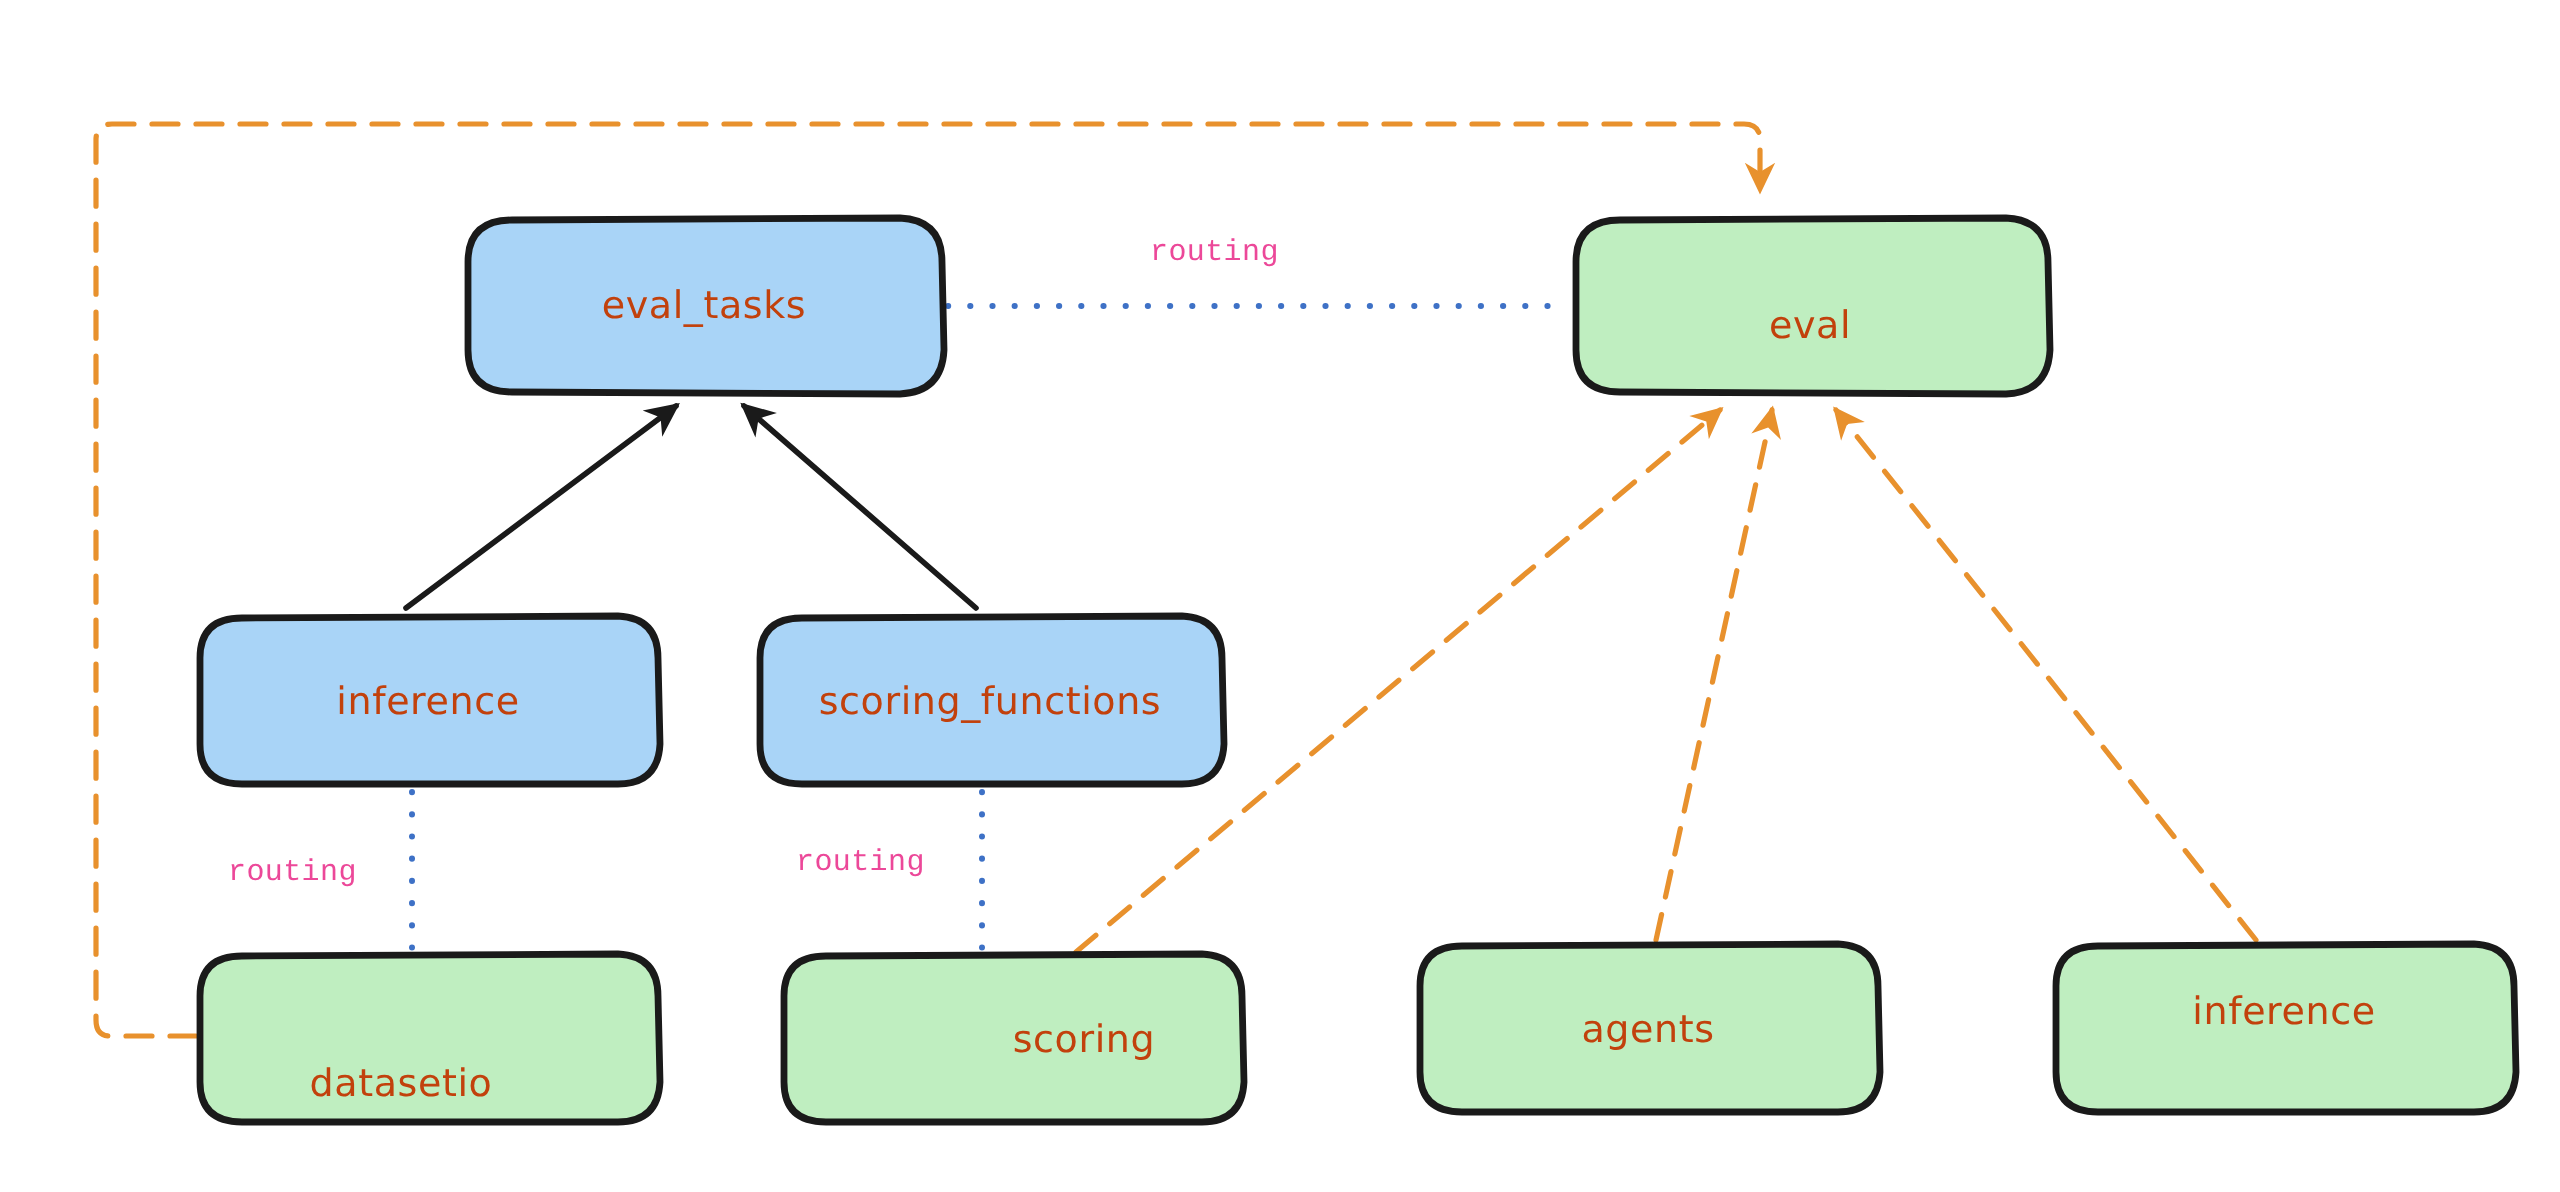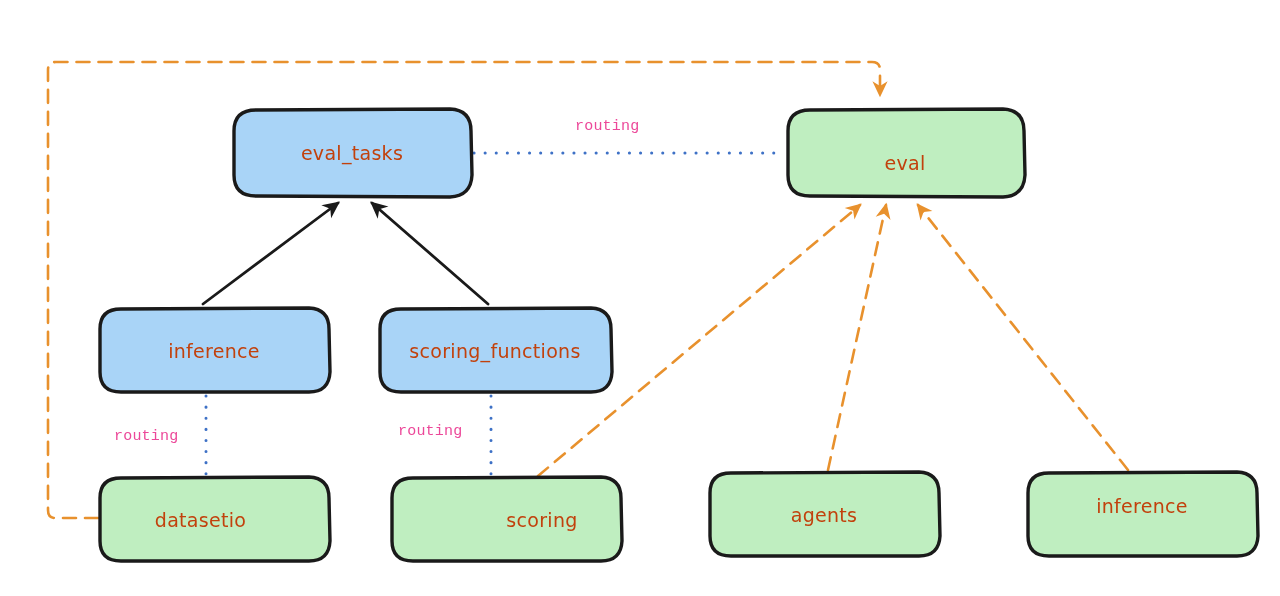--- a/index.html
+++ b/index.html
@@ -136,21 +136,21 @@
 </svg>
 
 <div class="node-label" style="left:232px; top:108px; width:240px; height:90px;">eval_tasks</div>
 
 <div class="node-label" style="left:785px; top:108px; width:240px; height:110px;">eval</div>
 
 <div class="node-label" style="left:98px; top:308px; width:232px; height:85px;">inference</div>
 
 <div class="node-label" style="left:378px; top:308px; width:234px; height:85px;text-align:center;">scoring_functions</div>
 
-<div class="node-label" style="left:98px; top:477px; width:205px; height:85px;">datasetio</div>
+<div class="node-label" style="left:98px; top:499px; width:205px; height:85px;">datasetio</div>
 
 <div class="node-label" style="left:390px; top:477px; width:232px; height:85px;padding-left:36px;">scoring</div>
 
 <div class="node-label" style="left:708px; top:472px; width:232px; height:85px;text-align:right;">agents</div>
 
 <div class="node-label" style="left:1026px; top:472px; width:232px; height:68px;">inference</div>
 
 <div class="edge-label" style="left:575px; top:118px;">routing</div>
 
 <div class="edge-label" style="left:114px; top:428px;">routing</div>

